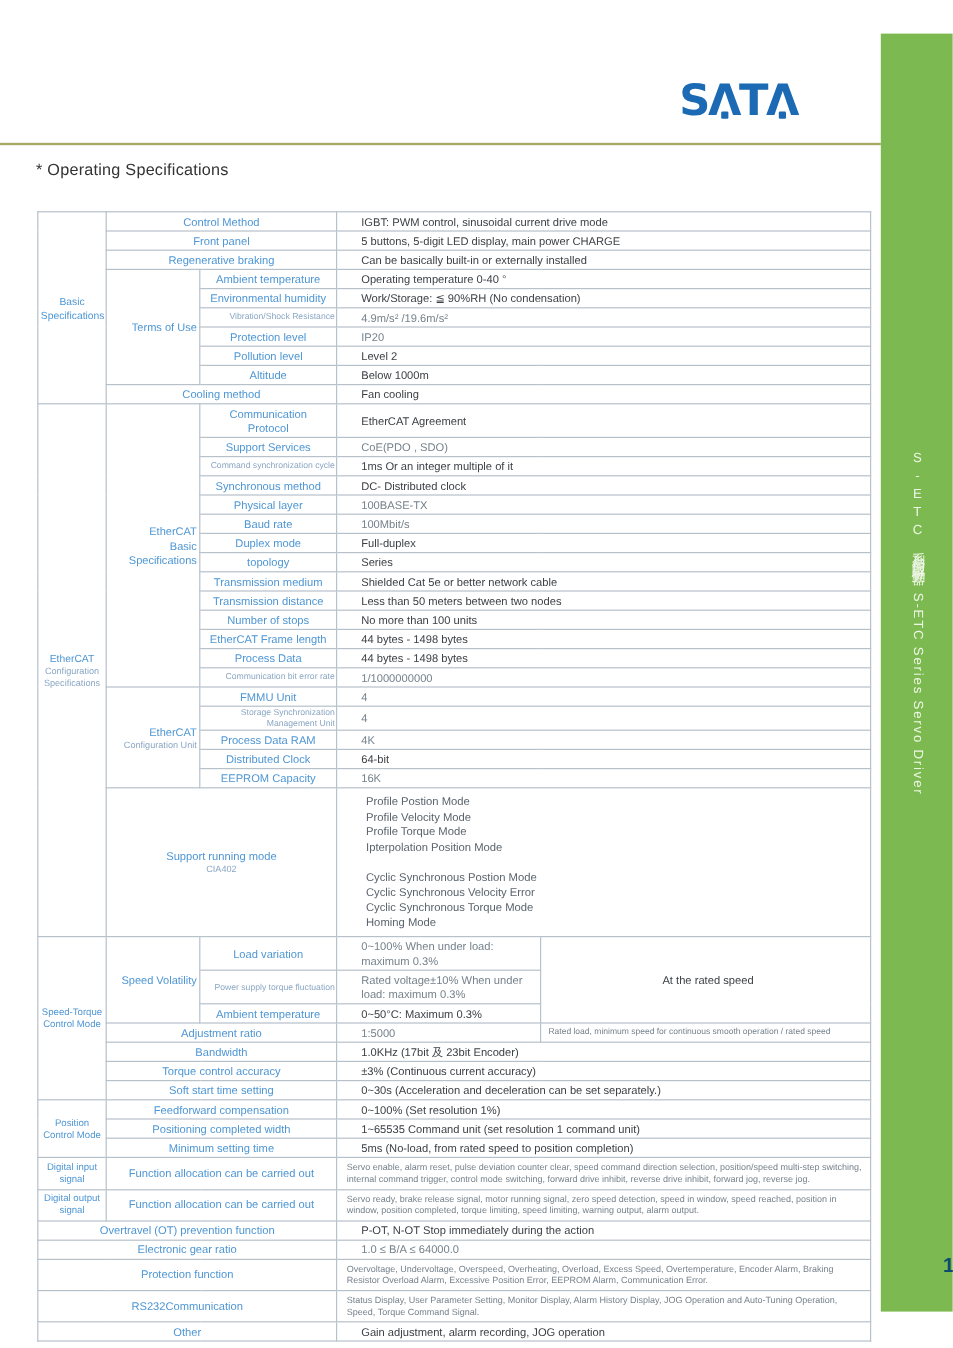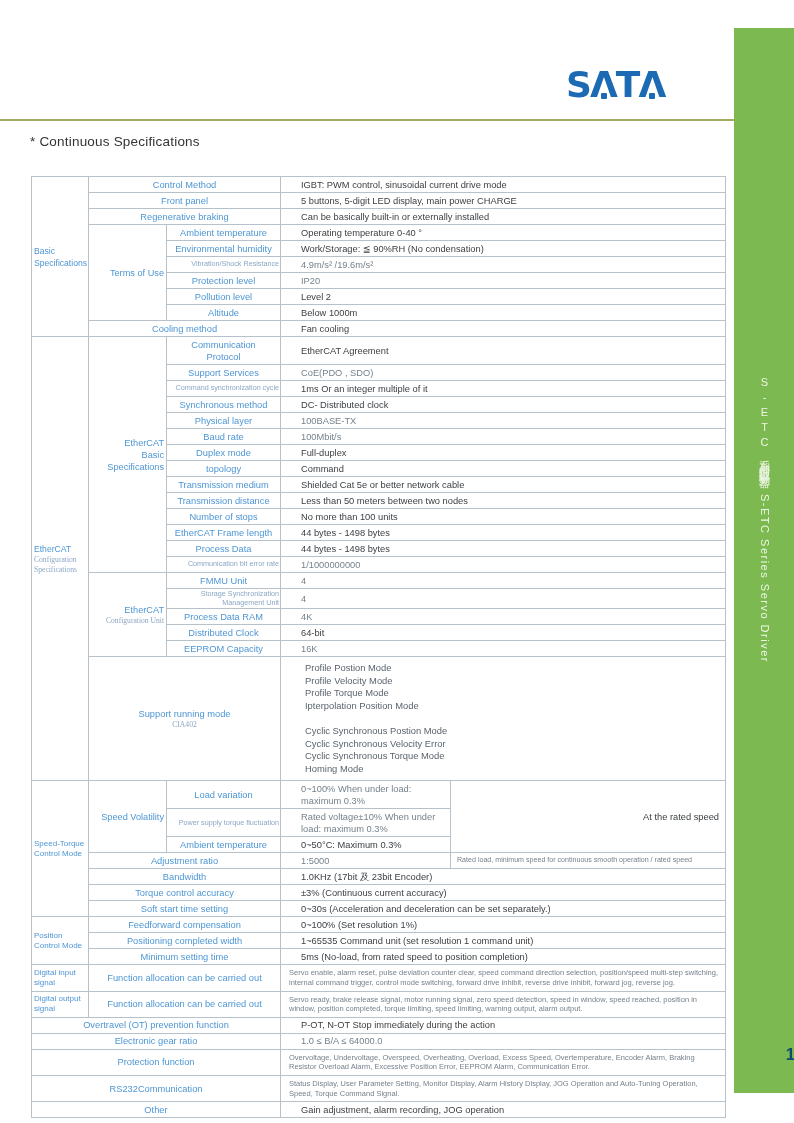--- a/index.html
+++ b/index.html
@@ -49,46 +49,46 @@
   
   .spec-table-wrap{position:absolute;left:31px;top:176px;width:694px;}
   table{border-collapse:collapse;table-layout:fixed;width:694px;}
   td{
     border:1px solid var(--border);
     padding:1.5px 6px;
     font-size:9.3px;line-height:12px;
     vertical-align:middle;
     overflow:hidden;
   }
-  .c-group{color:var(--blue);font-size:8.6px;padding:1px 2px;}
+  .c-group{color:var(--blue);text-align:center;font-size:8.6px;padding:1px 2px;}
   .c-sub{color:var(--blue);text-align:right;font-size:9.2px;padding:1px 2px;}
   .c-label{color:var(--blue);text-align:center;}
   .c-label-sm{color:var(--blue-muted);text-align:right;font-size:7.2px;line-height:8.5px;padding:1px 1px;}
   .c-value{color:var(--ink);text-align:left;padding-left:20px;}
   .c-value.muted{color:var(--ink-muted);}
   .c-value.small{font-size:7.5px;line-height:9.6px;color:var(--ink-muted);padding:3px 6px 3px 8px;}
-  .c-note{color:var(--ink);text-align:right;padding-left:10px;}
+  .c-note{color:var(--ink);text-align:center;padding-left:10px;}
   .c-note-sm{color:var(--ink-muted);font-size:7.1px;line-height:9px;text-align:left;padding-left:6px;}
   .c-modelist{color:#5a646d;font-size:9.4px;line-height:12.6px;text-align:left;padding:5px 24px;vertical-align:top;}
-  .line-sm{font-size:7.6px;color:var(--blue-muted);line-height:9.5px;font-family:Liberation Serif, serif;}
+  .line-sm{font-size:7.6px;color:var(--blue-muted);line-height:9.5px;}
   .line-xs{font-size:8px;line-height:9.8px;}
 </style>
 </head>
 <body>
 
 <div class="logo" id="logo">
     <span class="logo-letter">S</span>
     <span class="logo-letter logo-a">Λ</span>
     <span class="logo-letter">T</span>
     <span class="logo-letter logo-a">Λ</span>
   </div>
 
 <div class="divider"></div>
 
-<div class="page-title">* Continuous Specifications</div>
+<div class="page-title">* Operating Specifications</div>
 
 <div class="sidebar">
   <div class="sidebar-vtext">
     <span class="vtext-cjk">S-ETC系列伺服驅動器</span>
     <span class="vtext-en">S-ETC Series Servo Driver</span>
   </div>
   <div class="page-num">152</div>
 </div>
 
 <div class="spec-table-wrap">
@@ -176,21 +176,21 @@
         <tr>
           <td class="c-label">Baud rate</td>
           <td class="c-value muted" colspan="2">100Mbit/s</td>
         </tr>
         <tr>
           <td class="c-label">Duplex mode</td>
           <td class="c-value" colspan="2">Full-duplex</td>
         </tr>
         <tr>
           <td class="c-label">topology</td>
-          <td class="c-value" colspan="2">Command</td>
+          <td class="c-value" colspan="2">Series</td>
         </tr>
         <tr>
           <td class="c-label">Transmission medium</td>
           <td class="c-value" colspan="2">Shielded Cat 5e or better network cable</td>
         </tr>
         <tr>
           <td class="c-label">Transmission distance</td>
           <td class="c-value" colspan="2">Less than 50 meters between two nodes</td>
         </tr>
         <tr>

